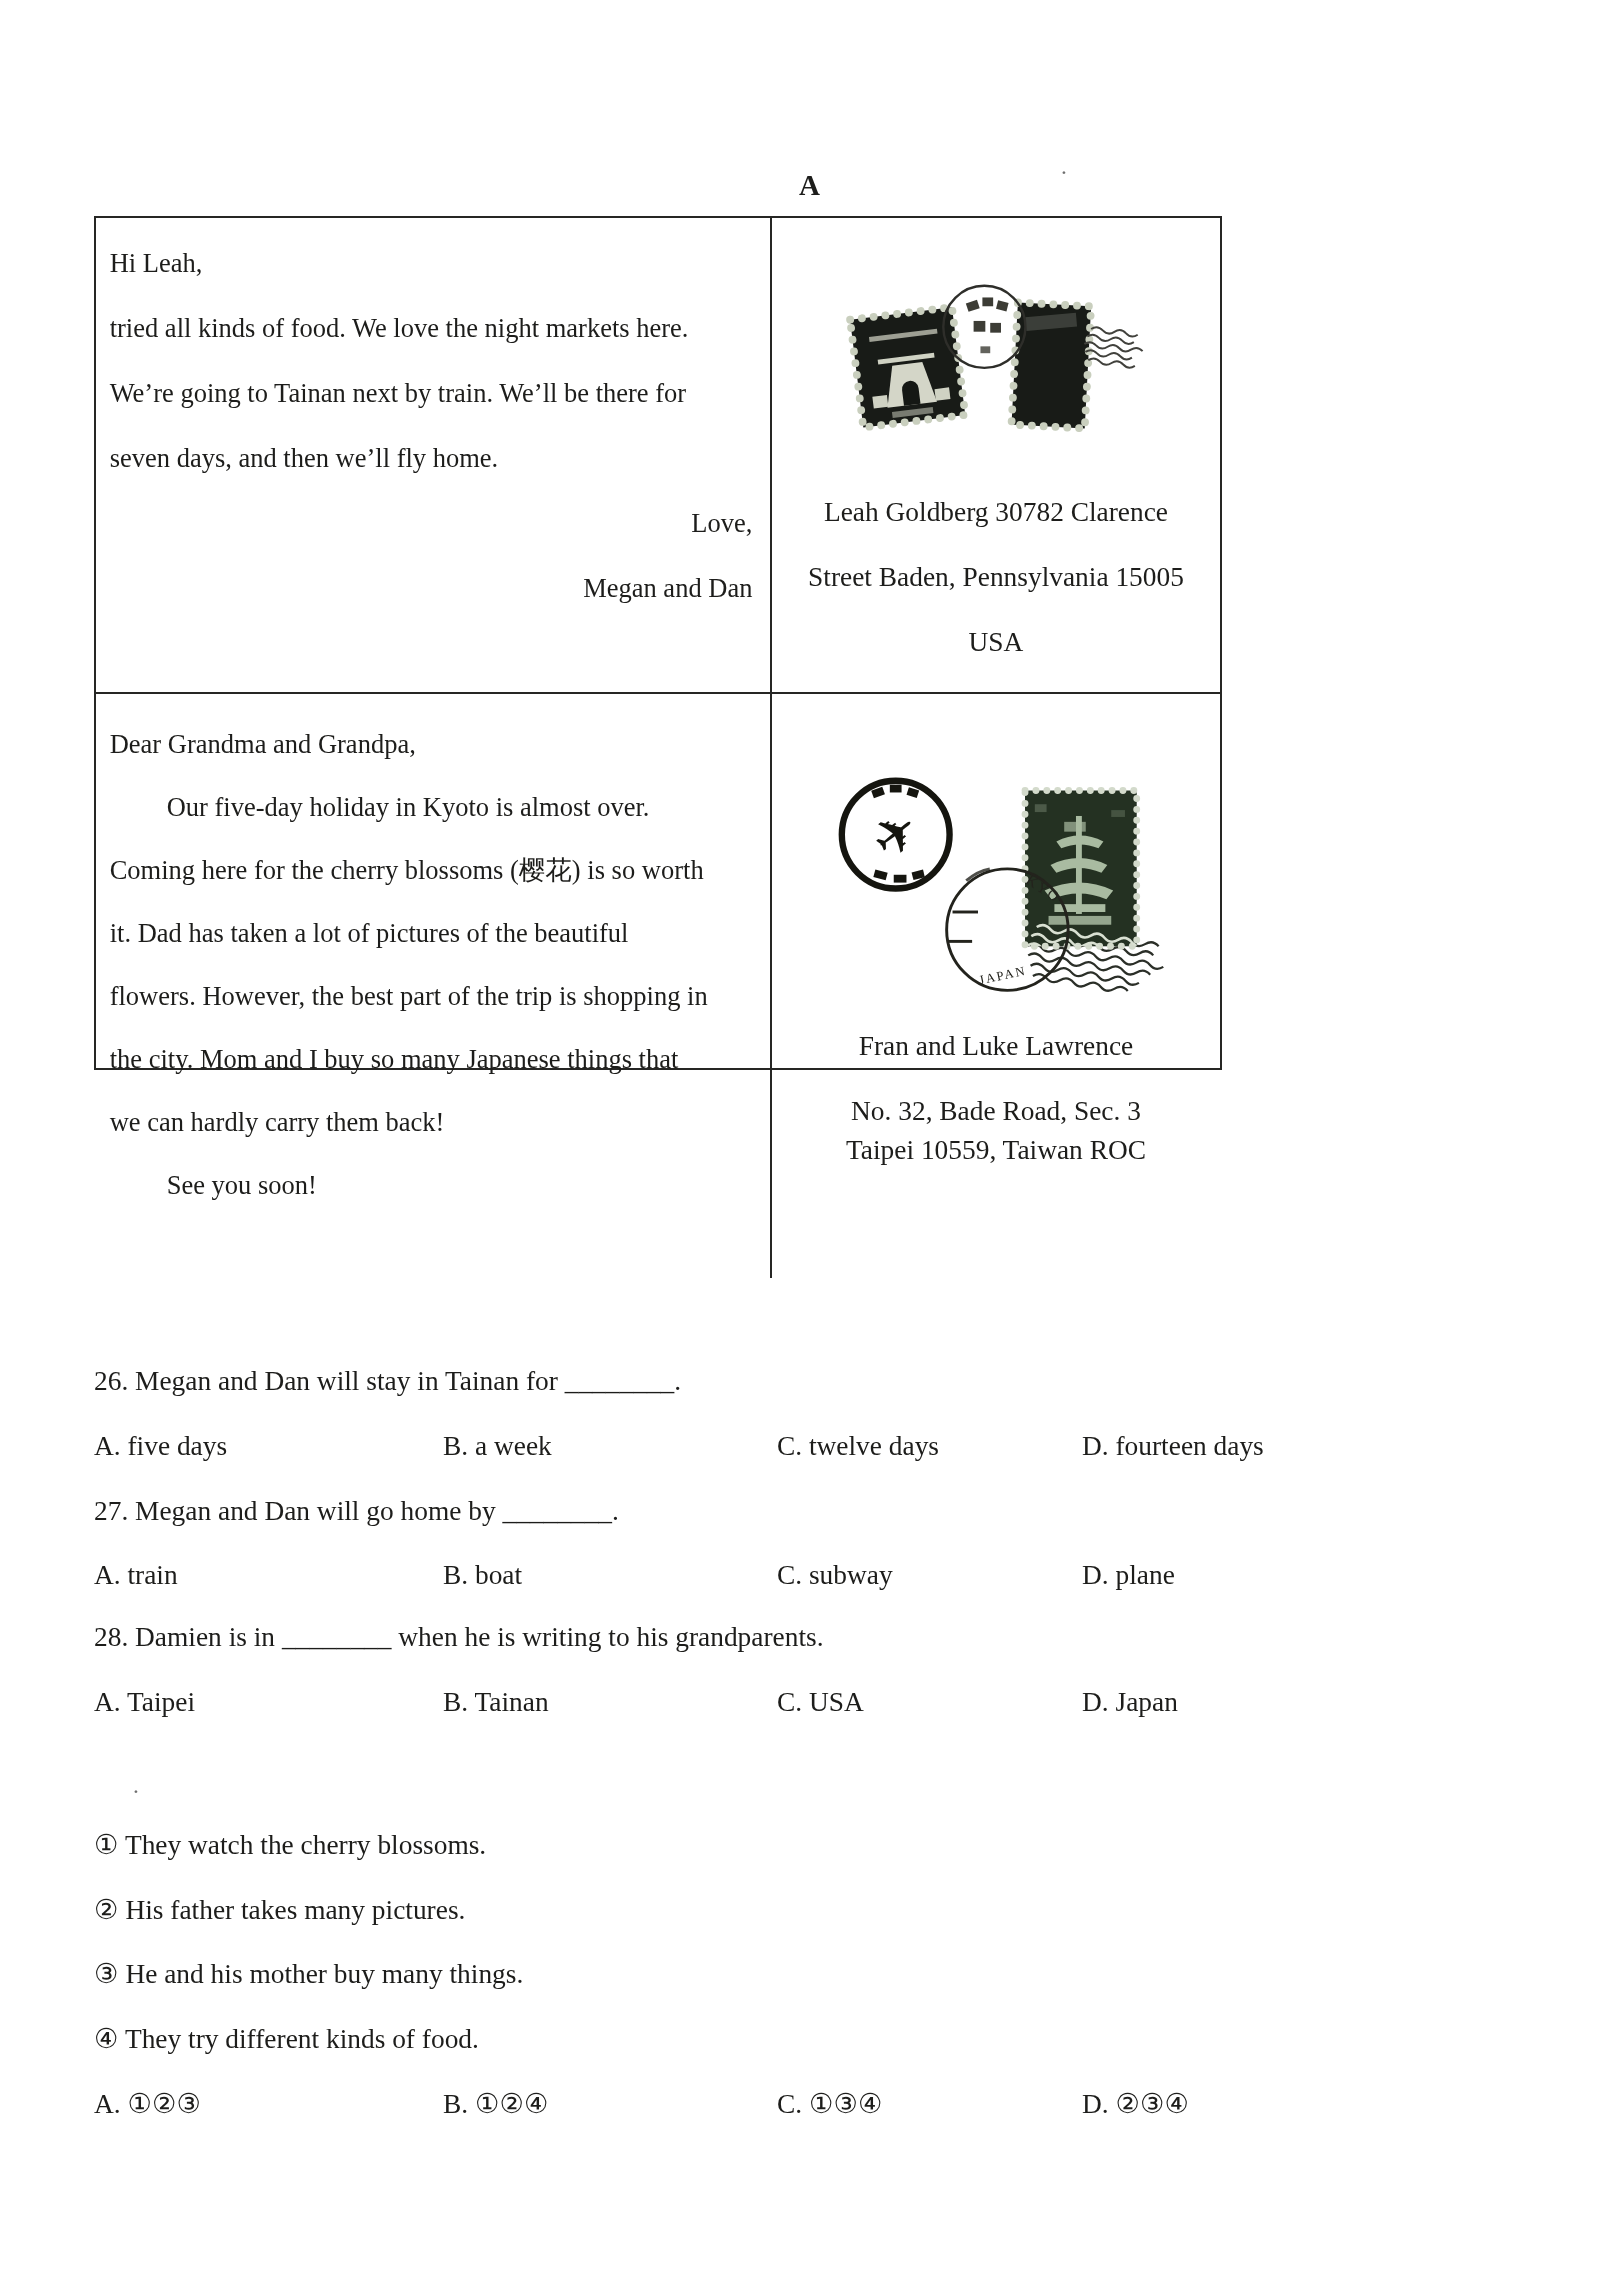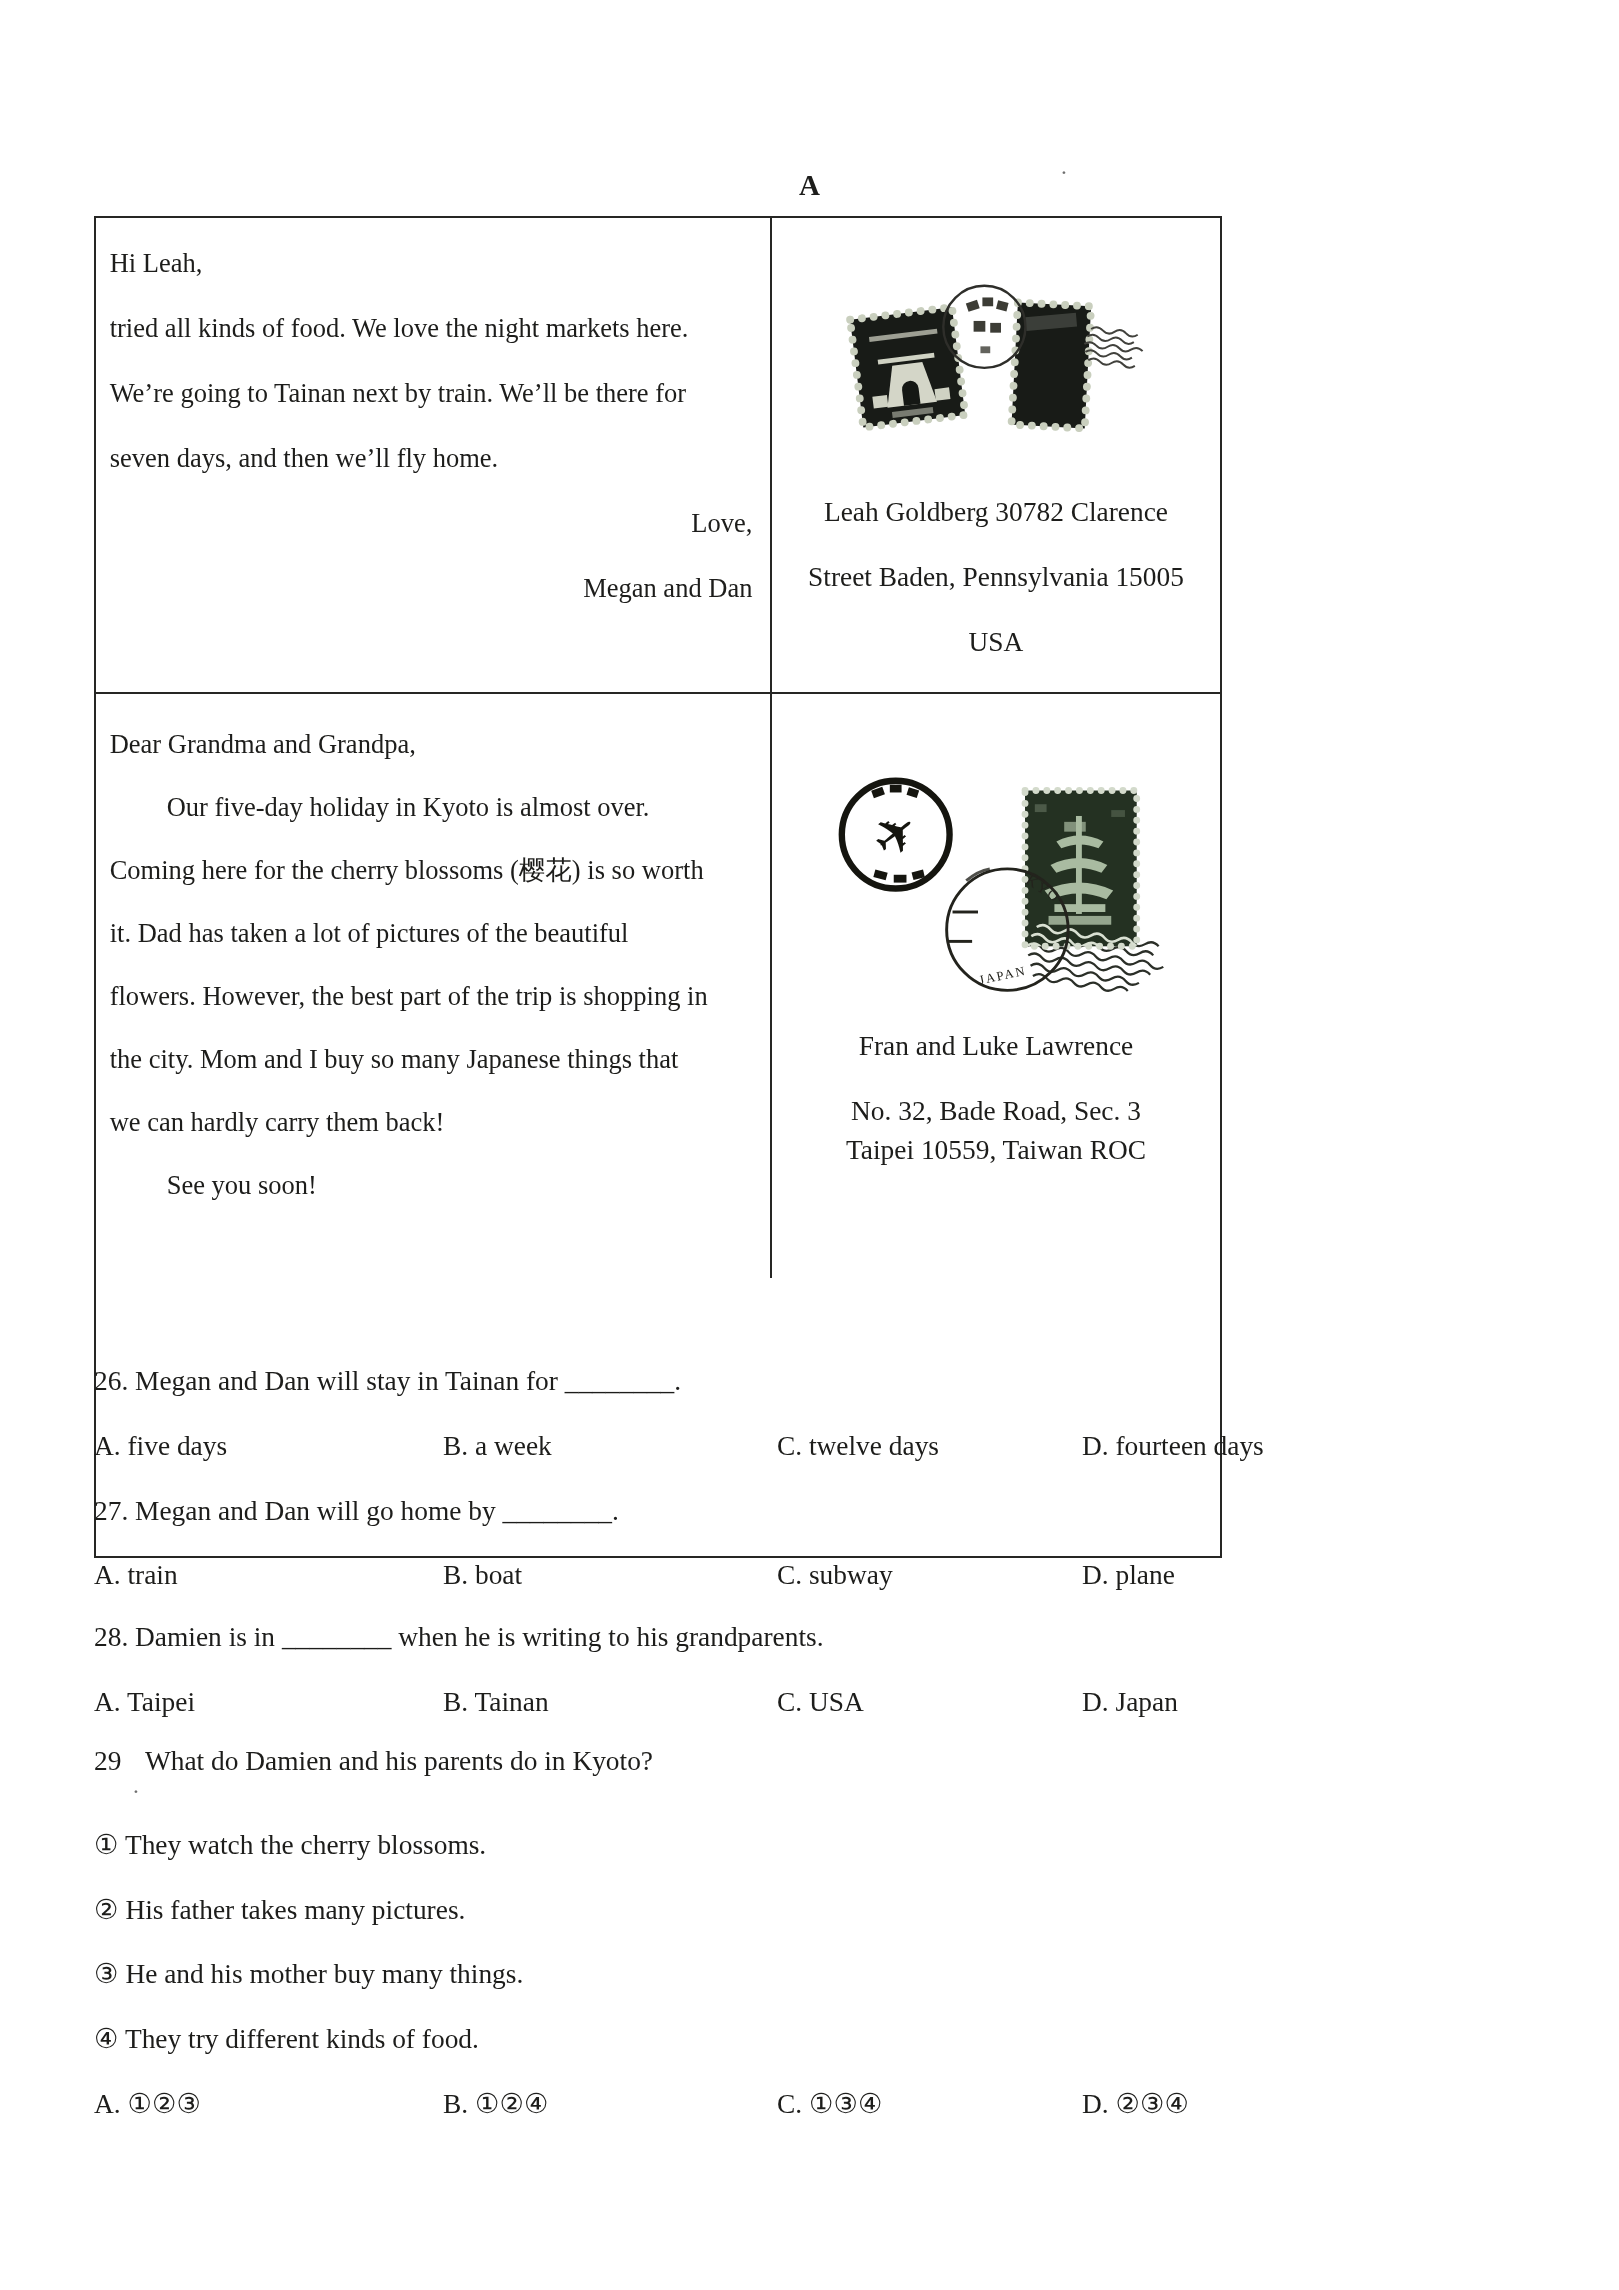--- a/index.html
+++ b/index.html
@@ -8,21 +8,21 @@
     font-family:"Liberation Serif","DejaVu Serif","DejaVu Sans",serif;
     color:#1d1d1b; overflow:hidden;
   }
   .section-title{
     position:absolute; top:169px; left:0; width:100%;
     text-align:center; font-size:29px; font-weight:bold; line-height:33px;
   }
   .stray{position:absolute; font-size:23.5px; color:#6f6f6f; line-height:19.6px;}
   
   .card{
-    position:absolute; left:94px; top:216px; width:1128px; height:1342px;
+    position:absolute; left:94px; top:216px; width:1128px; height:854px;
     border:2px solid #262624; box-sizing:border-box;
   }
   .row{display:flex; box-sizing:border-box;}
   .row1{height:476px; border-bottom:2px solid #262624;}
   .row2{height:584px;}
   .cell-left{
     width:676px; border-right:2px solid #262624; box-sizing:border-box;
     font-size:26.5px;
   }
   .row1 .cell-left{padding:12.7px 17.6px 0 13.7px;}
@@ -206,23 +206,20 @@
   </div>
 
   <div class="qline" style="top:1621px;">28. Damien is in ________ when he is writing to his grandparents.</div>
   <div class="optrow" style="top:1686px;">
     <span class="opt oa">A. Taipei</span>
     <span class="opt ob">B. Tainan</span>
     <span class="opt oc">C. USA</span>
     <span class="opt od">D. Japan</span>
   </div>
 
-  <div class="qline" style="top:1745px;">
-    <span>29</span><span class="q29t">What do Damien and his parents do in Kyoto?</span>
-  </div>
   <div class="stray" style="left:133px; top:1776px;">.</div>
 
   <div class="qline" style="top:1829px;">① They watch the cherry blossoms.</div>
   <div class="qline" style="top:1894px;">② His father takes many pictures.</div>
   <div class="qline" style="top:1958px;">③ He and his mother buy many things.</div>
   <div class="qline" style="top:2023px;">④ They try different kinds of food.</div>
 
   <div class="optrow" style="top:2088px;">
     <span class="opt oa">A. ①②③</span>
     <span class="opt ob">B. ①②④</span>

